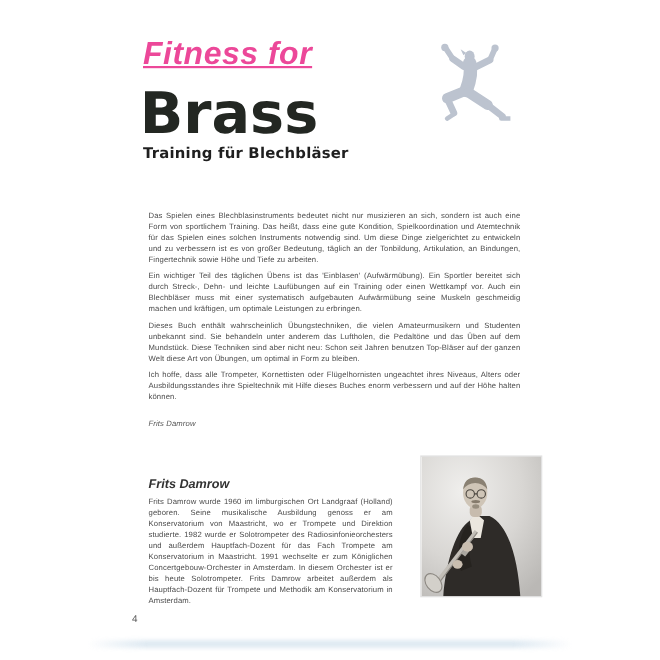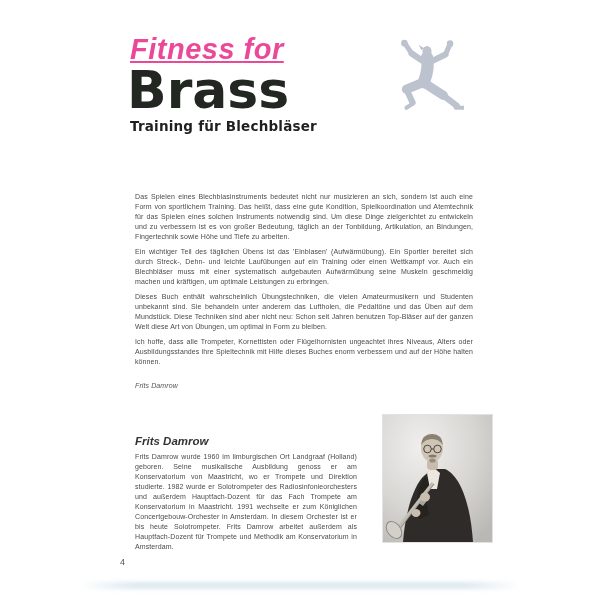--- a/index.html
+++ b/index.html
@@ -2,21 +2,21 @@
 <html><head>
 <meta charset="utf-8">
 <style>
   html,body{margin:0;padding:0;background:#ffffff;}
   body{width:600px;height:600px;overflow:hidden;font-family:"Liberation Sans",sans-serif;}
   .page{position:relative;width:600px;height:600px;background:#ffffff;}
 
   
   .logo{position:absolute;left:130px;top:36px;}
   .logo-tagline{font:italic 700 29px/27px "Liberation Sans",sans-serif;color:#ec4899;letter-spacing:.5px;text-decoration:underline;}
-  .logo-title{font:700 52px/50px "DejaVu Sans",sans-serif;color:#232722;margin-top:2px;margin-left:-3px;letter-spacing:0;}
+  .logo-title{font:700 52px/50px "DejaVu Sans",sans-serif;color:#232722;margin-top:16px;margin-left:-3px;letter-spacing:0;}
   .logo-subtitle{font:700 13.5px/14px "DejaVu Sans",sans-serif;color:#1f1f1f;margin-top:4px;letter-spacing:.2px;}
 
   
   .athlete{position:absolute;left:392px;top:38px;width:72px;height:78px;}
 
   
   .vorwort-heading{position:absolute;left:135px;top:158px;margin:0;font:italic 700 16px/18px "Liberation Sans",sans-serif;color:#3b3b3b;letter-spacing:.8px;}
   .content{position:absolute;left:135px;top:192px;width:338px;}
   .content p{margin:0 0 5px 0;font-size:7px;line-height:10px;text-align:justify;color:#4a4a4a;letter-spacing:.1px;}
   .content p.signature{margin-top:14px;font-style:italic;text-align:left;color:#555;}

